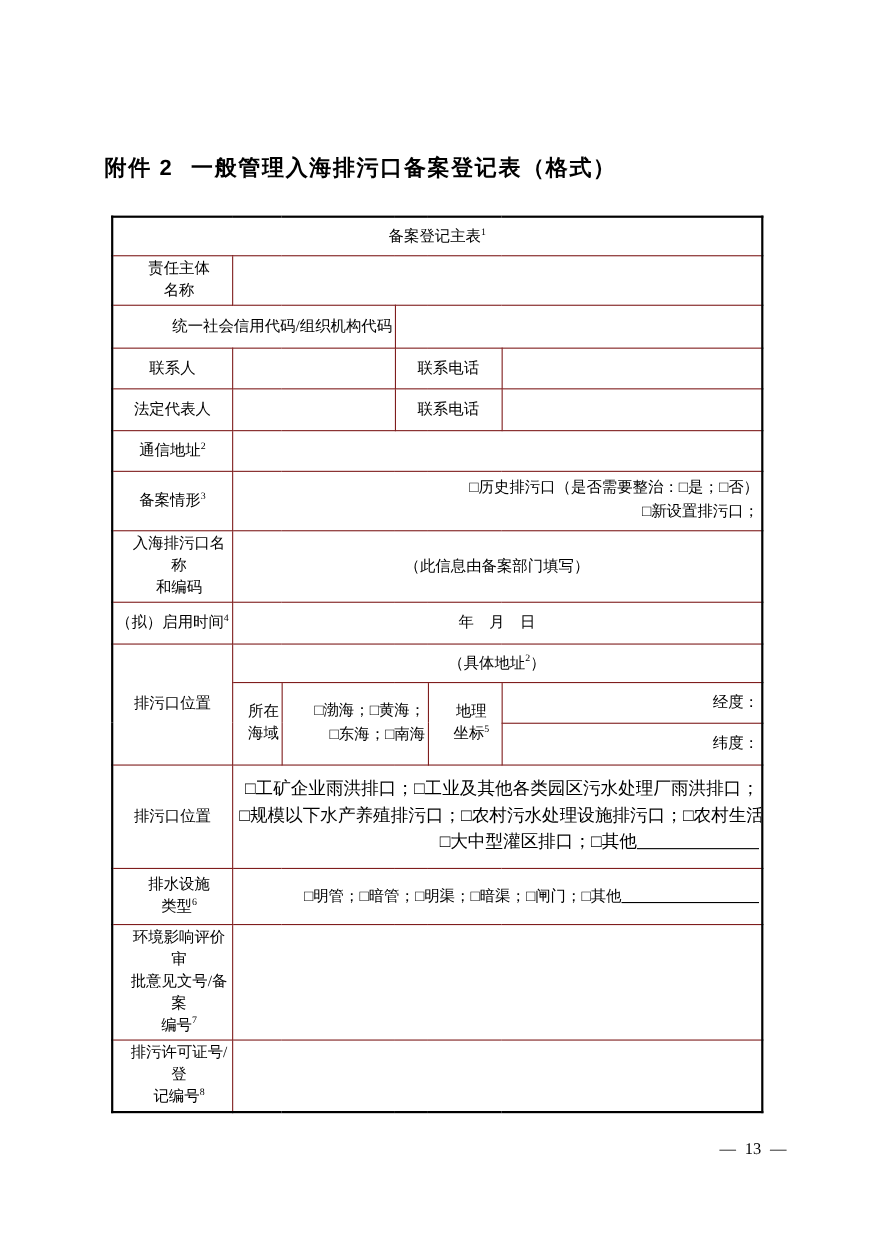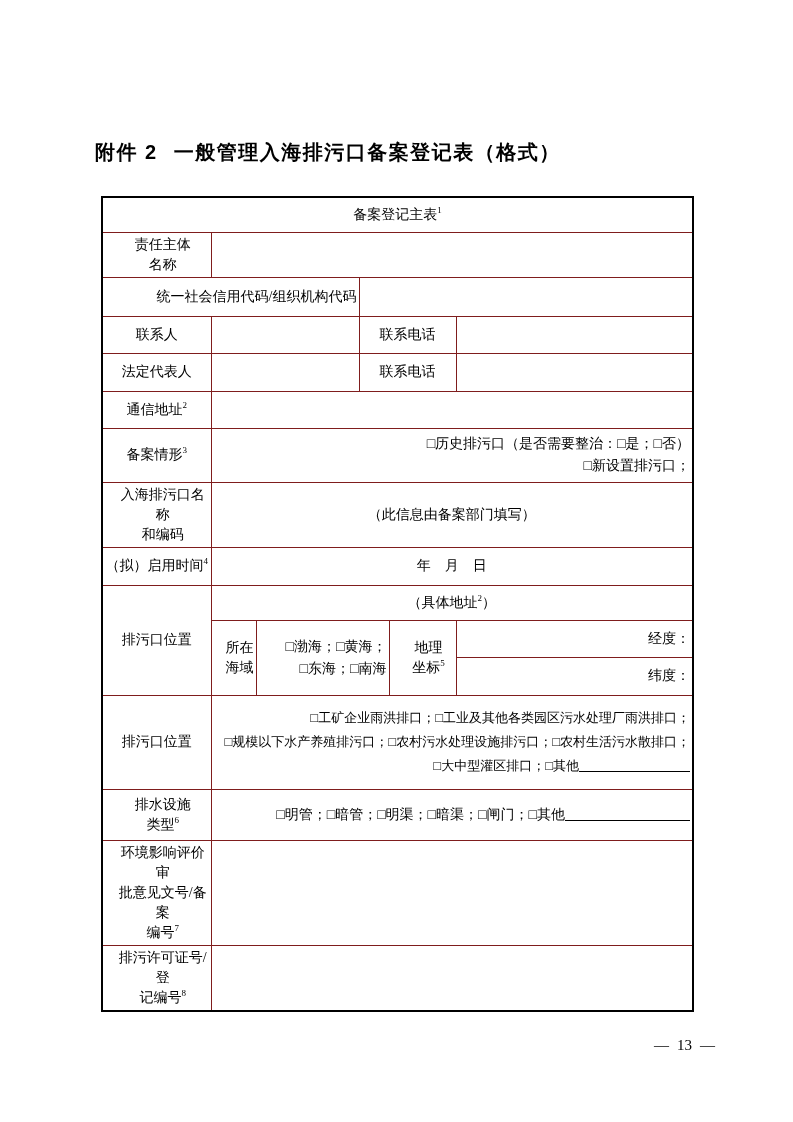--- a/index.html
+++ b/index.html
@@ -28,21 +28,21 @@
     border:1px solid #7f1d1d;
     font-size:14px;
     vertical-align:middle;
     overflow:hidden;
     padding:2px;
   }
   .c { text-align:center; }
   .l { text-align:right; padding-left:6px; padding-right:2px; }
   .ln { display:block; line-height:20px; text-align:center;margin-left:12px; }
   .opt-ln { display:block; line-height:22px; white-space:nowrap; }
-  .type-ln { display:block; line-height:24px; white-space:nowrap; font-size:13px; }
+  .type-ln { display:block; line-height:24px; white-space:nowrap; font-size:16px; }
   sup { font-size:9px; line-height:0; }
   .blank {
     display:inline-block;
     border-bottom:1.5px solid #000;
     height:0.85em;
     vertical-align:-2px;
   }
   .blank-w111 { width:111px; }
   .blank-w125 { width:125px; }
   .footer {

